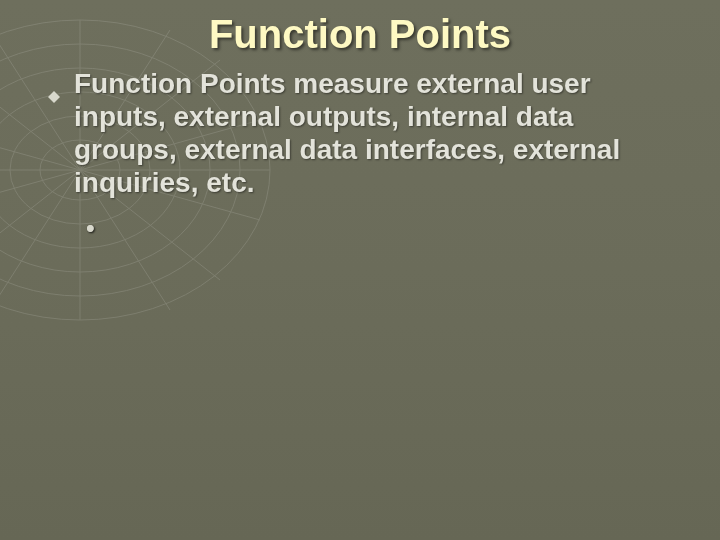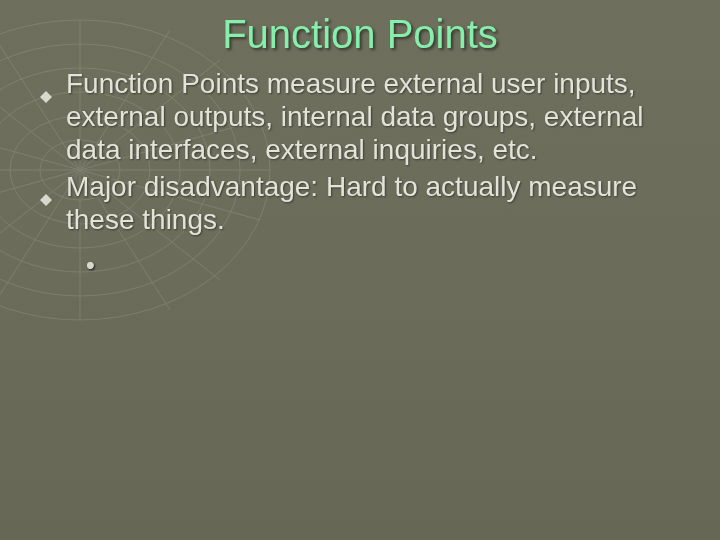--- a/index.html
+++ b/index.html
@@ -27,29 +27,30 @@
     opacity: 0.12;
   }
   .content {
     position: relative;
     z-index: 1;
     padding: 12px 30px 0 30px;
   }
   .title {
     text-align: center;
     font-size: 40px;
-    color: #86efac;
+    color: #fef9c3;
     text-shadow: 2px 2px 3px rgba(0,0,0,0.5);
     margin: 0 0 10px 0;
-    font-weight: normal;
+    font-weight: bold;
   }
   .level1 {
     list-style: none;
     padding: 0 0 0 8px;
-    margin: 0;
+    margin: 8px;
+    font-weight: bold;
   }
   .level1 > li {
     position: relative;
     padding-left: 28px;
     font-size: 28px;
     line-height: 1.18;
     color: #e3e3da;
     text-shadow: 1px 1px 2px rgba(0,0,0,0.45);
     margin-bottom: 4px;
   }
@@ -112,28 +113,20 @@
 
   <ul class="level1">
     <li>
       <span class="bullet1">
         <svg width="12" height="12" viewBox="0 0 12 12">
             <polygon points="6,0 12,6 6,12 0,6" fill="currentColor"></polygon>
           </svg>
       </span>
       <span>Function Points measure external user inputs, external outputs, internal data groups, external data interfaces, external inquiries, etc.</span>
     </li>
-    <li>
-      <span class="bullet1">
-        <svg width="12" height="12" viewBox="0 0 12 12">
-            <polygon points="6,0 12,6 6,12 0,6" fill="currentColor"></polygon>
-          </svg>
-      </span>
-      <span>Major disadvantage:  Hard to actually measure these things.</span>
-    </li>
   </ul>
 
   <ul class="level2">
     <li>
       <span class="bullet2">•</span>
     </li>
     <li>
       <span class="bullet2">•</span>
     </li>
   </ul>

